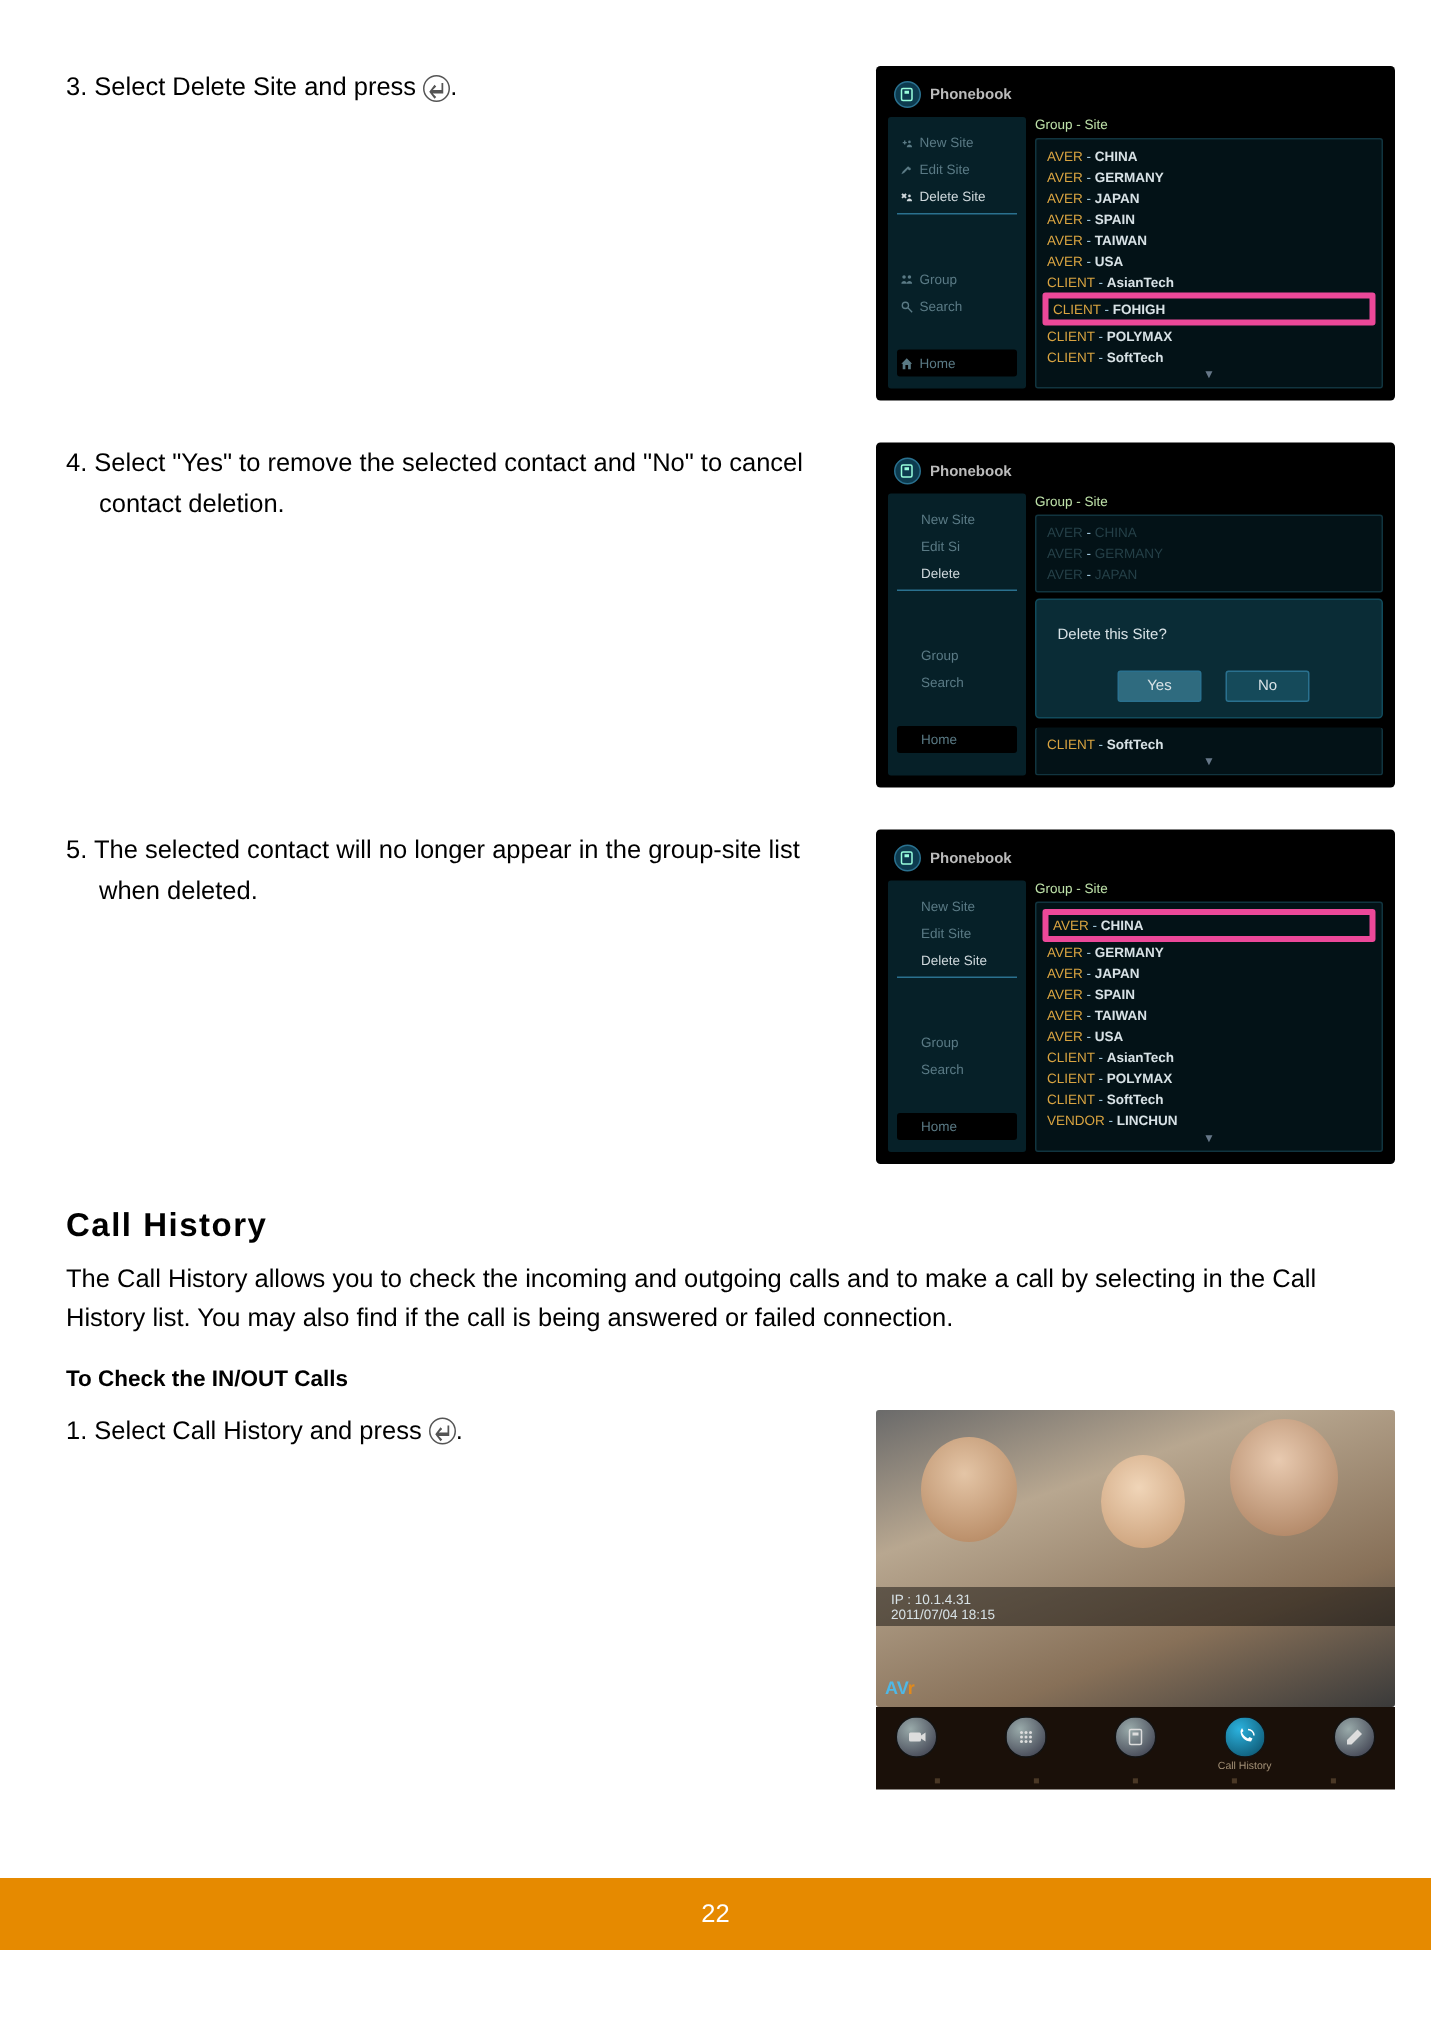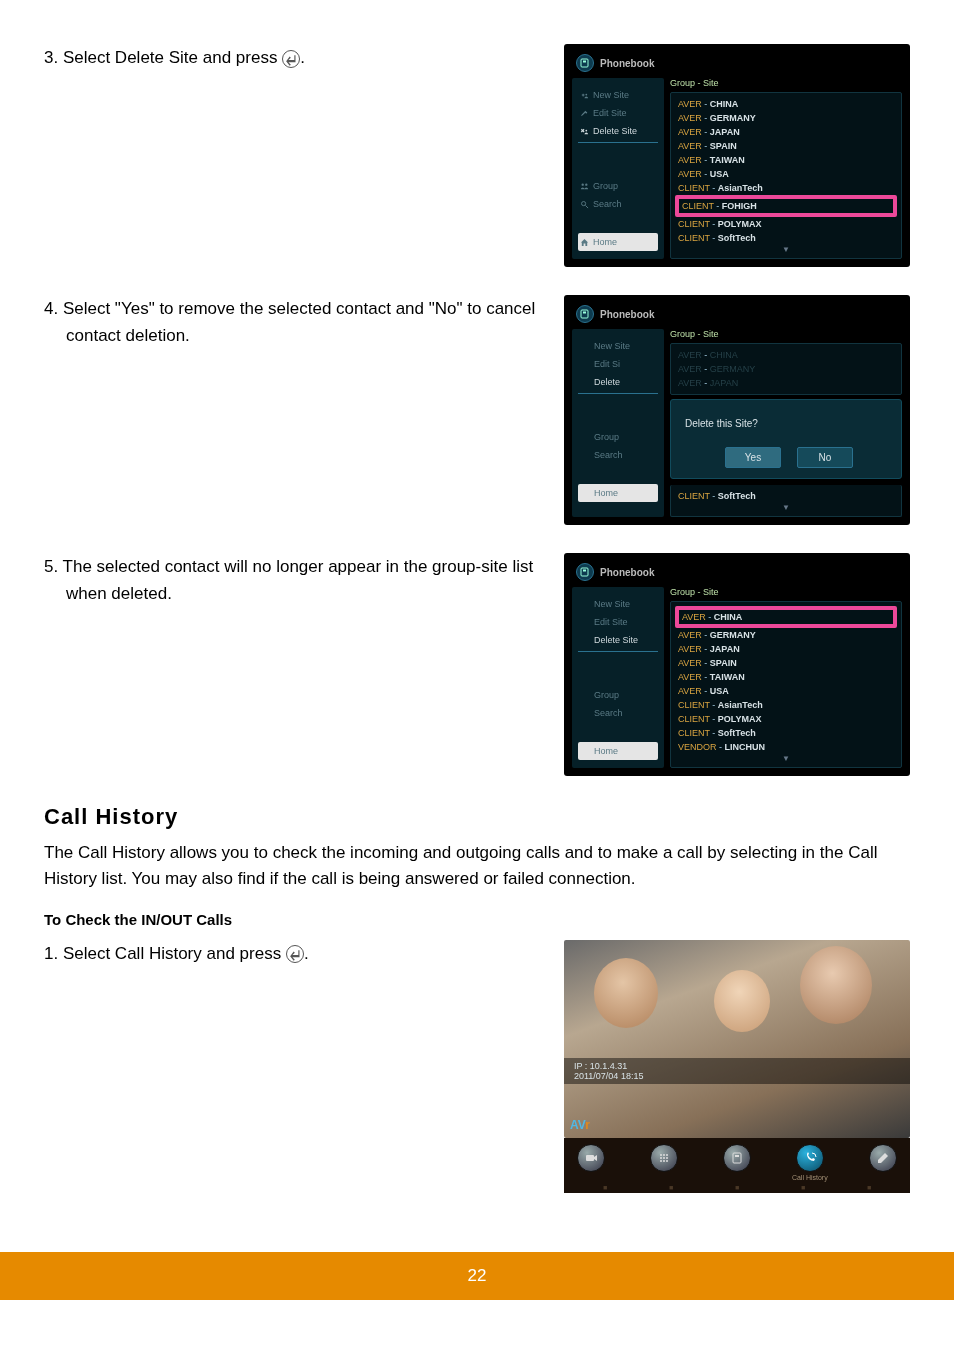--- a/index.html
+++ b/index.html
@@ -1,31 +1,31 @@
 <!DOCTYPE html>
 <html><head>
 <meta charset="utf-8">
 <style>
   * { box-sizing: border-box; margin: 0; padding: 0; }
   body { font-family: Arial, Helvetica, sans-serif; width: 954px; background: #fff; color: #000; }
-  .page { padding: 44px 44px 0 44px; min-height: 1300px; position: relative; }
+  .page { padding: 44px 24px 0 44px; min-height: 1300px; position: relative; }
   .step-row { display: flex; margin-bottom: 28px; }
   .step-text { flex: 1; padding-right: 20px; font-size: 17px; line-height: 1.6; }
   .step-text.indent { padding-left: 22px; text-indent: -22px; }
   .enter-btn { display:inline-block; width:18px; height:18px; border:1px solid #555; border-radius:50%; position:relative; vertical-align:middle; }
   .enter-btn svg { position:absolute; left:2px; top:2px; }
   .shot { width:346px; background:#000; color:#a8d0e6; border-radius:3px; padding:8px; font-size:10px; }
   .shot-header { display:flex; align-items:center; gap:6px; padding:2px 4px 6px 4px; color:#bbb; font-weight:bold; }
   .shot-header .bicon { width:18px; height:18px; background:#0d3b4f; border-radius:9px; border:1px solid #2a718f; display:flex; align-items:center; justify-content:center; }
   .shot-header .bicon svg { width:10px; height:10px; }
   .shot-body { display:flex; gap:6px; }
   .menu-col { width:92px; background:#062028; padding:8px 6px; border-radius:2px; }
   .menu-item { color:#5a7a85; font-size:9px; padding:4px 2px; display:flex; align-items:center; gap:4px; }
   .menu-item.sel { color:#cfd8dc; border-bottom:1px solid #2a718f; padding-bottom:6px; margin-bottom:16px; }
-  .menu-item.home { margin-top:20px; background:#e5e5e5; border-radius:2px; }
+  .menu-item.home { margin-top:20px; background:#000000; border-radius:2px; }
   .mi-icon { width:10px; height:10px; display:inline-block; position:relative; }
   .list-col { flex:1; }
   .list-title { text-align:left; color:#bde0a8; font-size:9px; padding-bottom:4px; }
   .list-box { border:1px solid #11343f; background:#031217; border-radius:2px; padding:4px; }
   .gs-row { font-size:9px; padding:2px 3px; white-space:nowrap; }
   .gs-row .g { color:#d9a441; }
   .gs-row .s { color:#d8e2e6; font-weight:bold; }
   .gs-row.sel { border:4px solid #ec4899; border-radius:2px; }
   .list-box .arrow { text-align:center; color:#678; font-size:8px; }
   .dialog { background:#0a2c36; border:1px solid #114b5c; border-radius:3px; padding:18px 8px 10px 14px; margin-top:4px; }

